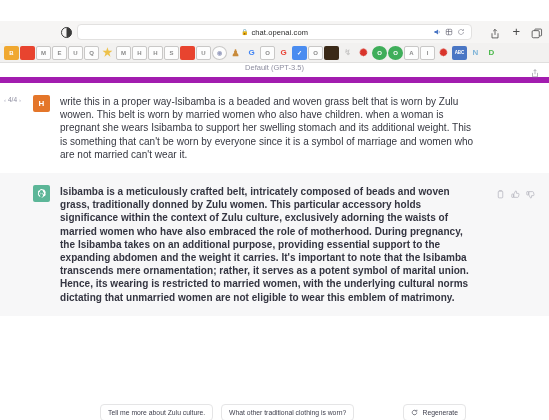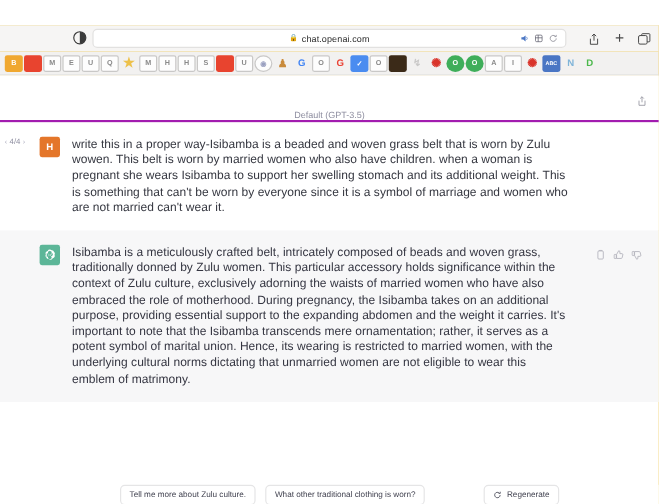--- a/index.html
+++ b/index.html
@@ -73,37 +73,37 @@
     overflow: hidden;
   }
   .bm.sq { border-radius: 2px; }
   .bm.circ { border-radius: 50%; }
   .bm.outline { border: 1px solid #c9c8c7; background: #fdfdfd; color: #8a8a8a; font-weight: 600; }
 
   
   .page { position: relative; height: 378px; background: #ffffff; }
 
   .model-header {
-    height: 39px;
-    background: #ffffff;
-    border-bottom: 2px solid #a21caf;
-    display: flex; align-items: flex-end; justify-content: center;
+    height: 20px;
+    background: #ffffff;
+    border-bottom: 6px solid #a21caf;
+    display: flex; align-items: flex-start; justify-content: center;
     position: relative;
   }
   .model-header .model-label { font-size: 7.5px; color: #8e8ea0; }
   .model-header .share-btn {
     position: absolute; right: 9px; top: 50%; transform: translateY(-50%);
     width: 10px; height: 11px; color: #9b9ba5;
   }
 
   .thread { position: relative; }
 
   .msg { display: flex; padding: 12px 0; position: relative; }
   .msg-user { background: #ffffff; }
-  .msg-assistant { background: #f7f7f8; }
+  .msg-assistant { background: #f7f7f8; font-weight: bold; }
 
   .msg-inner {
     width: 100%;
     display: flex;
     padding-left: 60px;
     padding-right: 75px;
     position: relative;
   }
 
   .nav-arrows {

